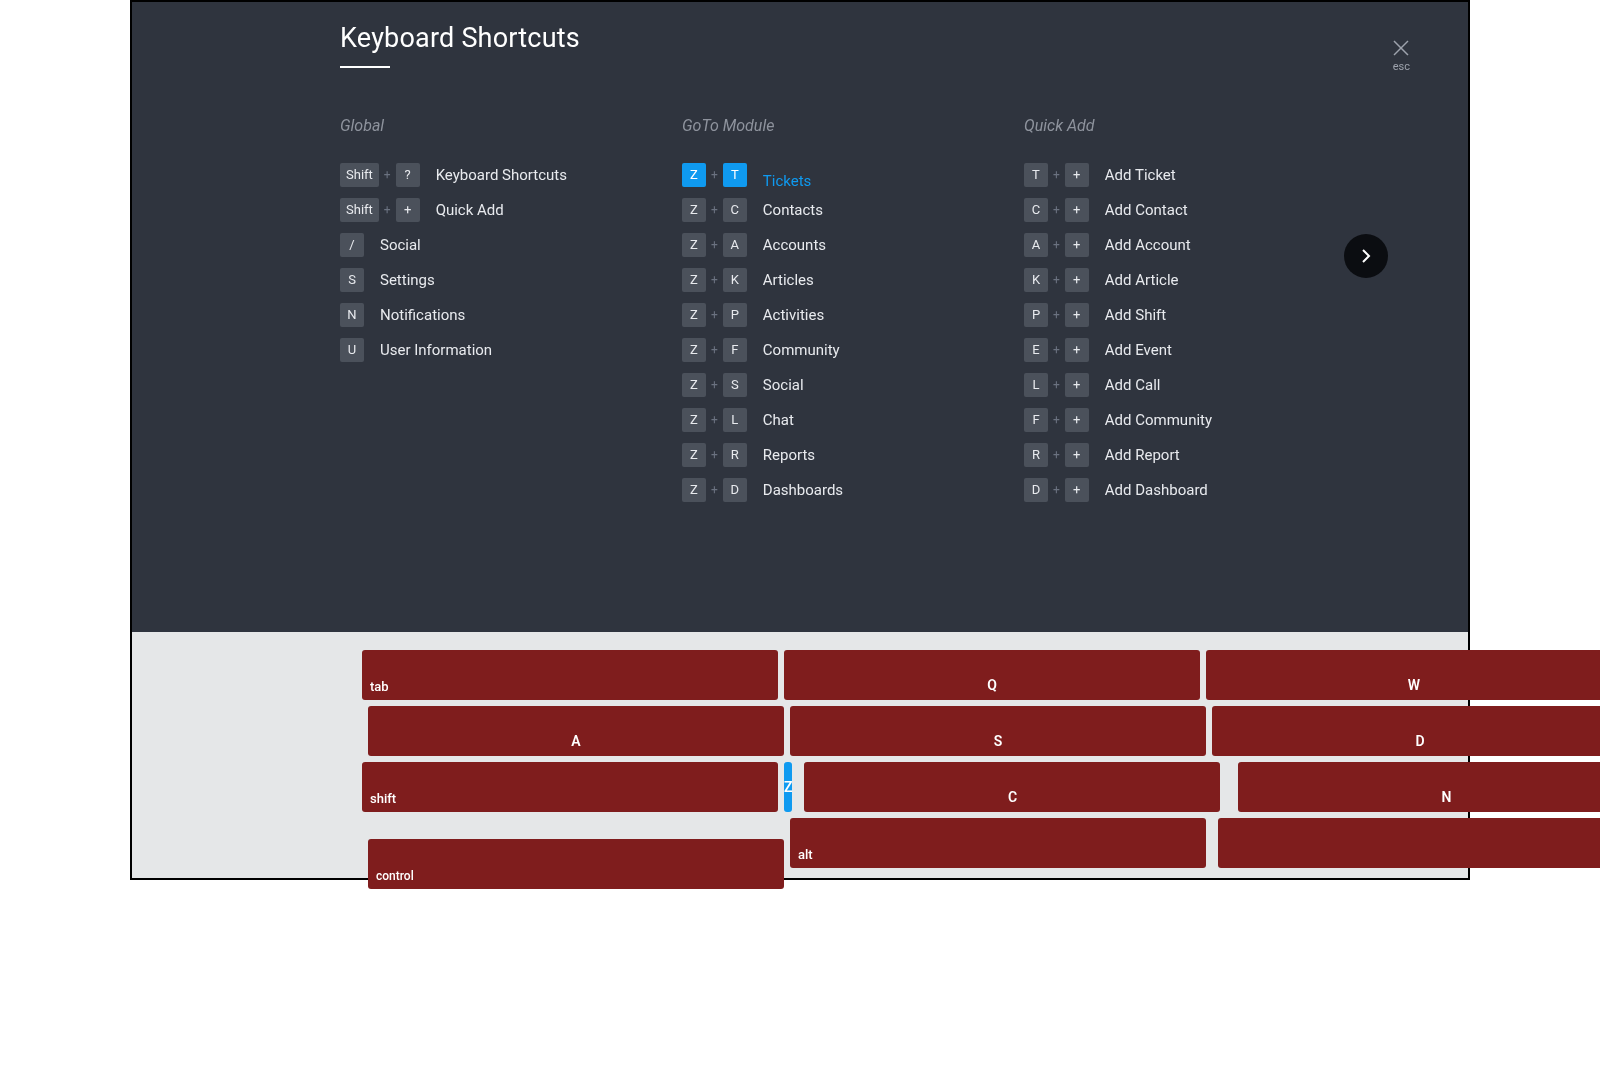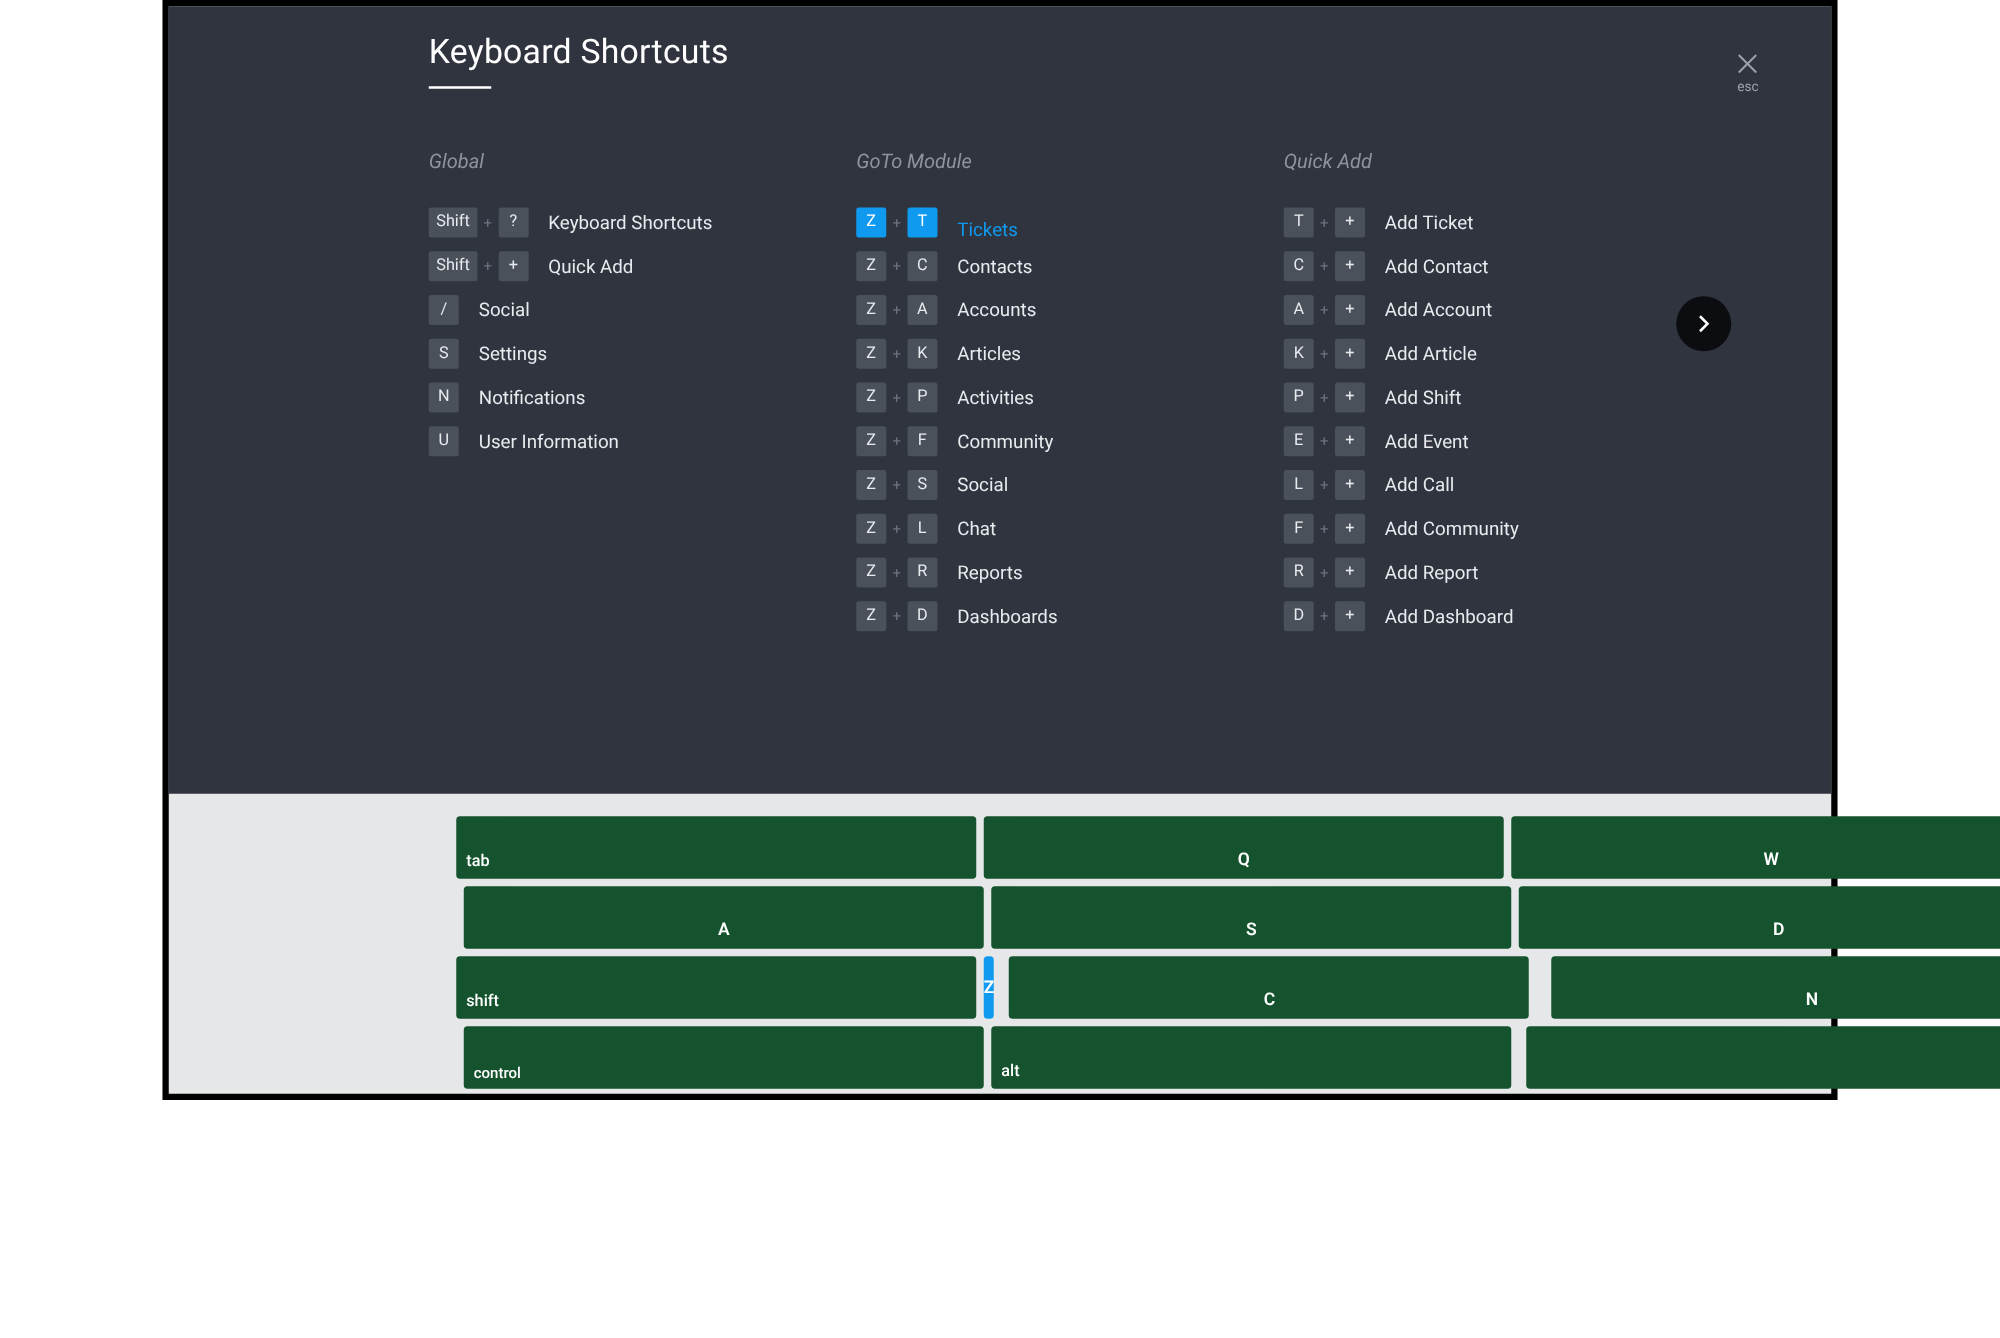--- a/index.html
+++ b/index.html
@@ -1,17 +1,17 @@
 <!DOCTYPE html>
 <html><head>
 <meta charset="utf-8">
 <style>
   * { box-sizing: border-box; margin: 0; padding: 0; }
   html, body { width: 1600px; height: 1070px; font-family: -apple-system, "Segoe UI", Roboto, Helvetica, Arial, sans-serif; background:#fff; }
-  .frame { width:1340px; height:880px; margin:0 auto; position:relative; border:5px solid #000000; background:#e5e7e8; }
+  .frame { width:1340px; height:880px; margin:0 auto; position:relative; border:2px solid #000000; background:#e5e7e8; }
   .dark { background:#2f343e; height:630px; width:100%; position:relative; padding:20px 208px 0 208px; }
   .title { color:#ffffff; font-size:27px; font-weight:400; letter-spacing:0.2px; }
   .title-underline { width:50px; height:2px; background:#fff; margin-top:12px; }
   .close { position:absolute; top:38px; right:58px; text-align:center; color:#9da2ac; cursor:pointer; }
   .close svg { display:block; margin:0 auto 4px auto; }
   .close .esc { font-size:11px; }
   .columns { display:flex; margin-top:48px; gap:12px; }
   .col { flex:0 0 330px; }
   .col-head { font-style:italic; color:#8e939d; font-size:16px; margin-bottom:22px; }
   .row { display:flex; align-items:center; height:35px; }
@@ -21,21 +21,21 @@
   .plus { color:#6b7280; font-size:12px; margin:0 5px; }
   .desc { color:#e8eaee; font-size:15px; margin-left:16px; white-space:nowrap; }
   .desc.hl { color:#0f9af0;margin-top:12px; }
   .next-btn { position:absolute; right:80px; top:232px; width:44px; height:44px; border-radius:50%; background:#0b0d11; display:flex; align-items:center; justify-content:center; cursor:pointer; }
   .next-btn svg { stroke:#fff; }
   
   .kb { padding:18px 230px 0 230px; }
   .kbrow { display:flex; gap:6px; margin-bottom:6px; }
   .kbkey { height:50px; border-radius:3px; display:flex; align-items:flex-end; justify-content:center; font-size:14px; font-weight:600; color:#fff; padding-bottom:6px; position:relative; }
   .kbkey.center { align-items:center; padding-bottom:0; }
-  .kbkey.dark { background:#14532d; }
+  .kbkey.dark { background:#7f1d1d; }
   .kbkey.grey { background:#cfd1d3; color:#cfd1d3; }
   .kbkey.blue { background:#0f9af0; }
   .kbkey .lbl-bl { position:absolute; left:8px; bottom:6px; font-size:13px; font-weight:500;}
 </style>
 </head>
 <body>
 
 <div class="frame">
   <div class="dark">
 
@@ -255,21 +255,21 @@
         <div class="kbkey grey center" style="width: 50px;"></div>
         <div class="kbkey dark center" style="width: 50px;">C</div>
         <div class="kbkey grey center" style="width: 50px;"></div>
         <div class="kbkey grey center" style="width: 50px;"></div>
         <div class="kbkey dark center" style="width: 50px;">N</div>
         <div class="kbkey grey center" style="width: 50px;"></div>
         <div class="kbkey grey center" style="width: 50px;"></div>
       </div>
     <div class="kbrow" id="kb-row4">
         <div class="kbkey grey center" style="width: 50px;"></div>
-        <div class="kbkey dark" style="width: 62px;">
+        <div class="kbkey dark" style="width: 62px; margin-top: 21px;">
           <span class="lbl-bl" style="font-size: 12px;">control</span>
         </div>
         <div class="kbkey dark" style="width: 50px;">
           <span class="lbl-bl">alt</span>
         </div>
         <div class="kbkey grey center" style="width: 50px;"></div>
         <div class="kbkey dark center" style="width: 282px;"></div>
         <div class="kbkey grey center" style="width: 50px;"></div>
       </div>
   </div>

